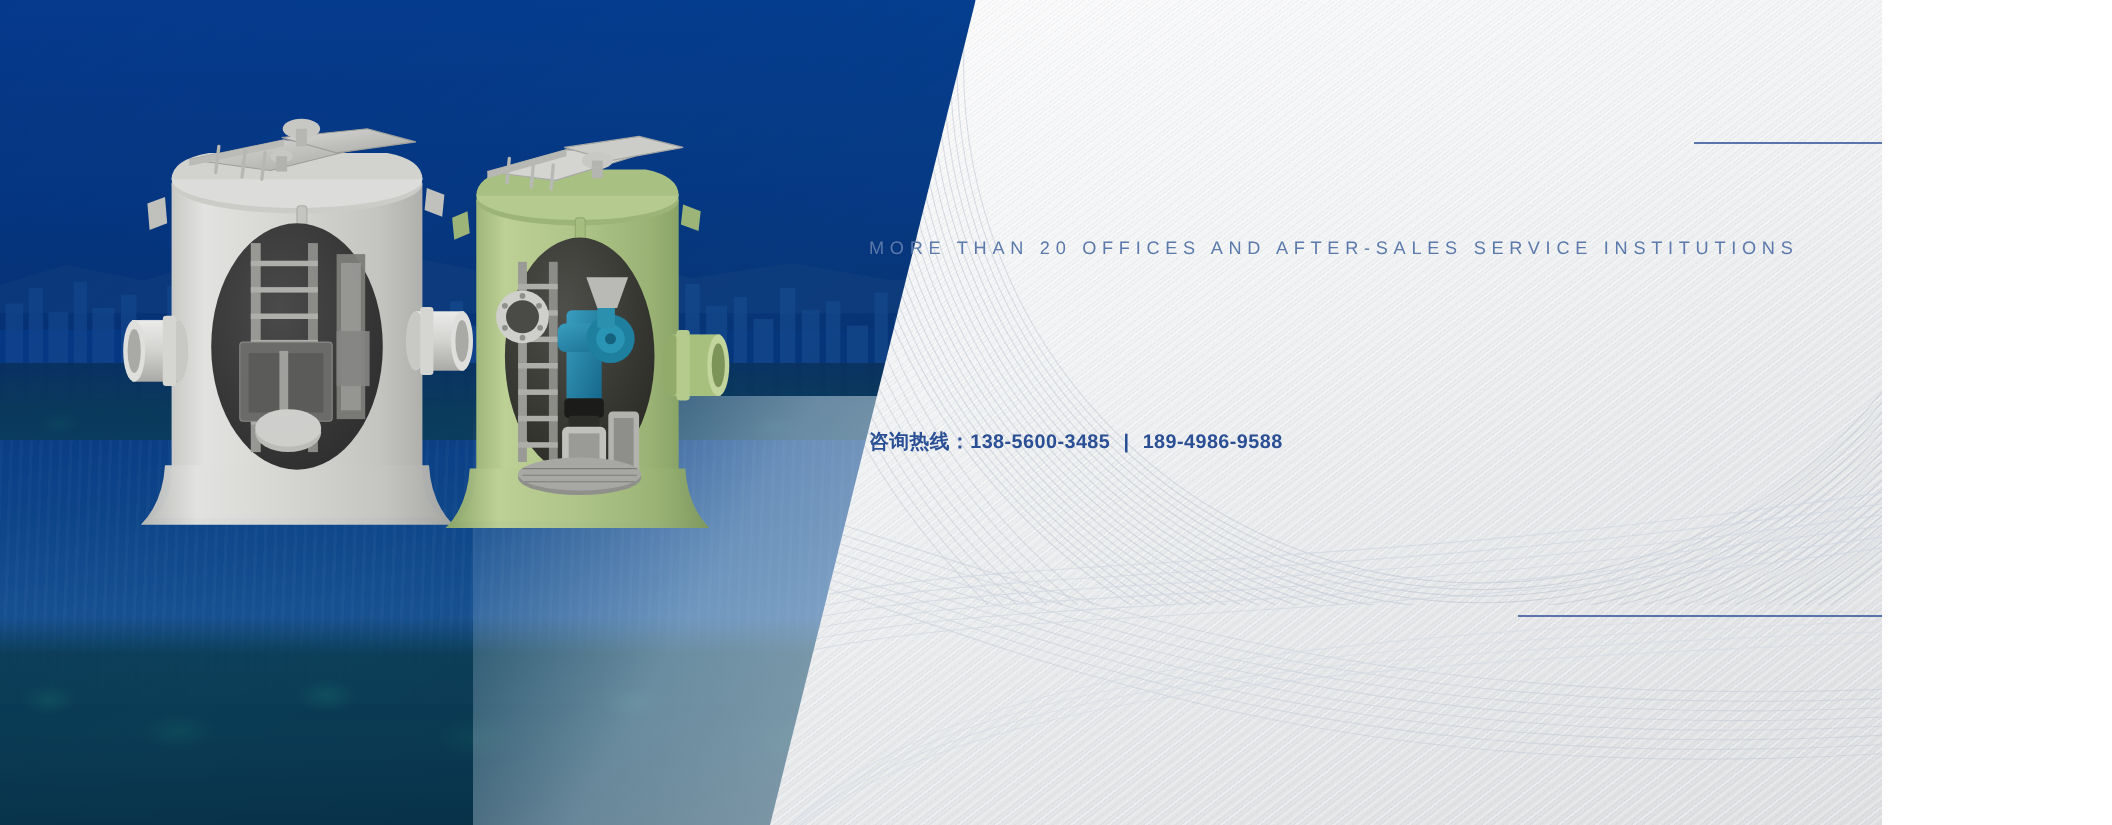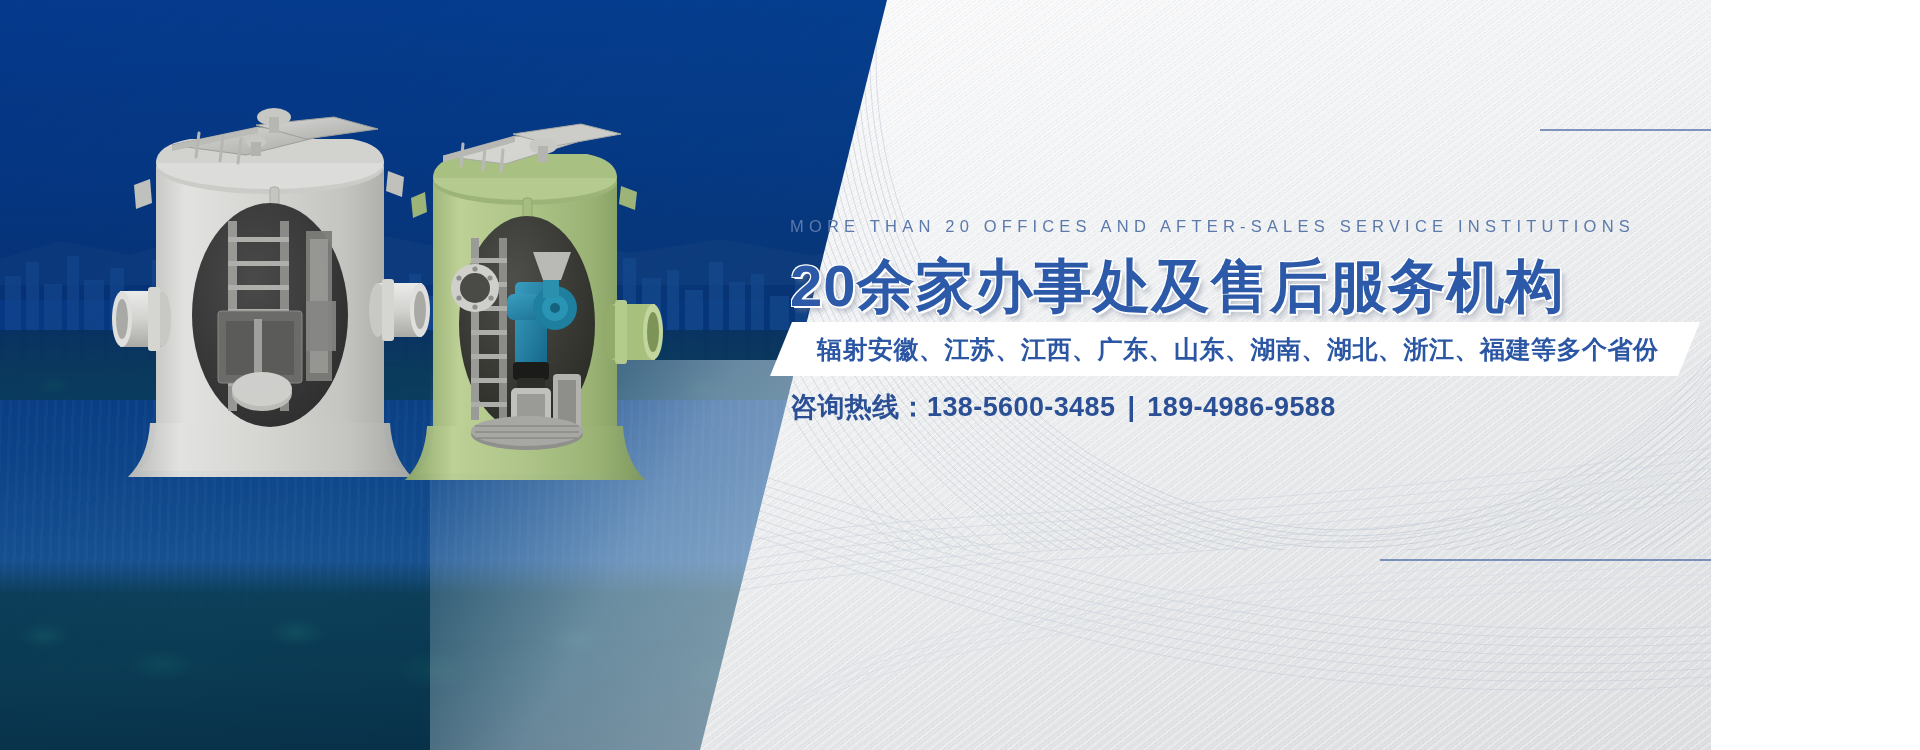--- a/index.html
+++ b/index.html
@@ -128,21 +128,21 @@
     background:#ffffff;
     clip-path:polygon(22px 0, 930px 0, 908px 54px, 0 54px);
     box-shadow:0 2px 7px rgba(90,105,130,.18);
   }
   .whitebar span{
     position:absolute;left:47px;top:50%;transform:translateY(-50%);
     font-size:25px;font-weight:bold;color:#2a56a4;white-space:nowrap;letter-spacing:.5px;
   }
   .hotline{
     position:absolute;left:790px;top:389px;
-    font-size:27px;font-weight:bold;color:#2a4f95;white-space:nowrap;letter-spacing:.4px;
+    font-size:18px;font-weight:bold;color:#2a4f95;white-space:nowrap;letter-spacing:.4px;
   }
   .hotline .sep{padding:0 12px;font-weight:bold;}
 </style>
 </head>
 <body>
 
 <div id="banner">
 
   <div class="right-bg"></div>
   <div class="hatch"></div>
@@ -490,23 +490,19 @@
           <ellipse cx="258" cy="220" rx="10" ry="28" fill="#c2d59c"></ellipse>
           <ellipse cx="258" cy="220" rx="6" ry="20" fill="#7d9458"></ellipse>
           <rect x="220" y="188" width="12" height="64" rx="3" fill="#b5cb8d"></rect>
         </g>
       </svg>
     </div>
   </div>
 
   <div class="eyebrow">MORE THAN 20 OFFICES AND AFTER-SALES SERVICE INSTITUTIONS</div>
 
-  <div class="headline">20余家办事处及售后服务机构</div>
-
-  <div class="whitebar">
-    <span>辐射安徽、江苏、江西、广东、山东、湖南、湖北、浙江、福建等多个省份</span>
-  </div>
+
 
   <div class="hotline">
     <span>咨询热线：</span><span>138-5600-3485</span><span class="sep">|</span><span>189-4986-9588</span>
   </div>
 
 </div>
 
 </body></html>

